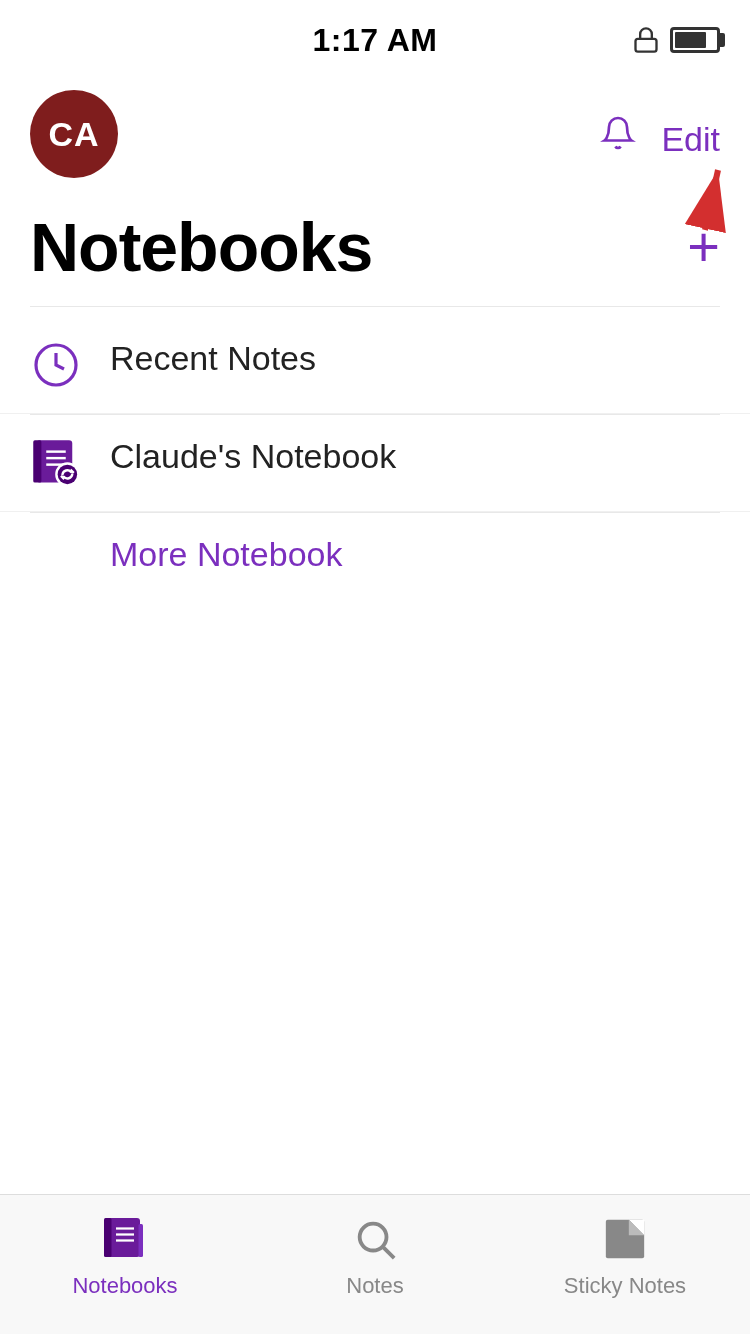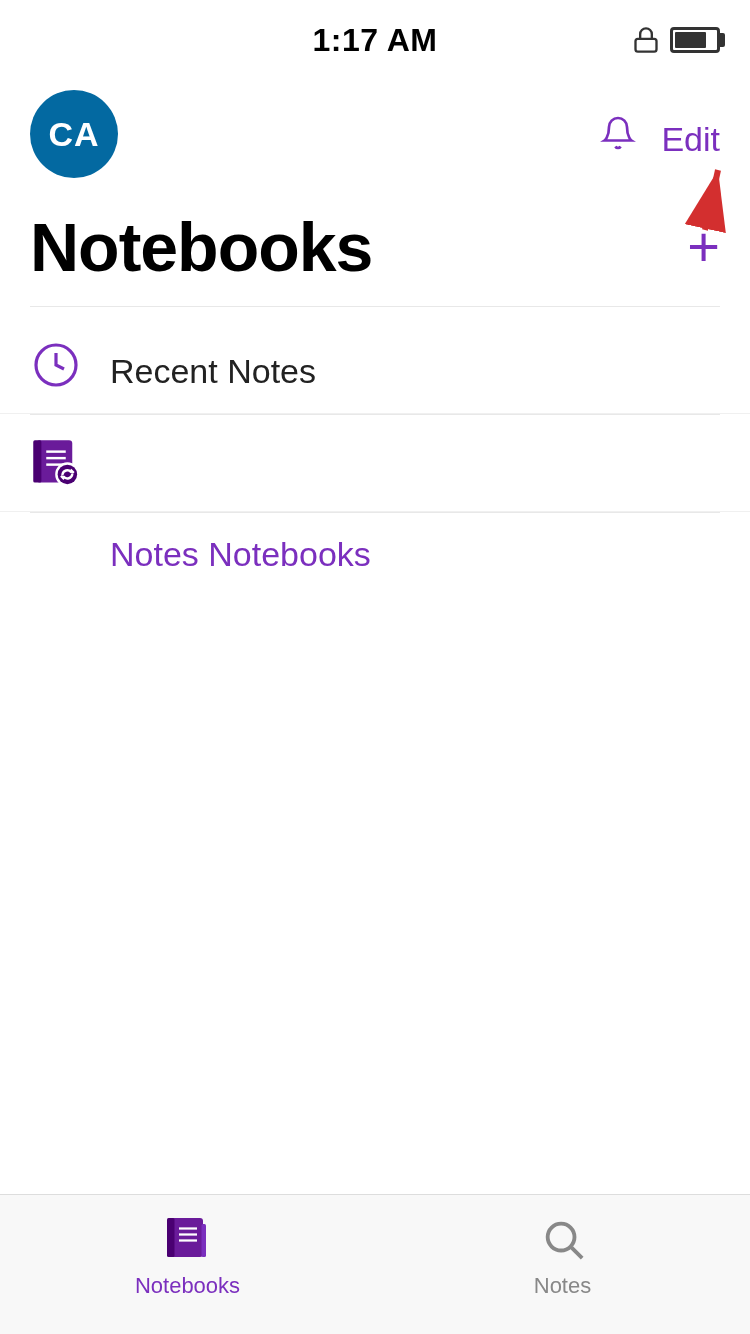--- a/index.html
+++ b/index.html
@@ -77,21 +77,21 @@
       display: flex;
       align-items: center;
       justify-content: space-between;
       padding: 10px 30px 10px 30px;
     }
 
     .avatar {
       width: 88px;
       height: 88px;
       border-radius: 50%;
-      background: #0369a1;
+      background: #7f1d1d;
       display: flex;
       align-items: center;
       justify-content: center;
       color: white;
       font-size: 34px;
       font-weight: 700;
       letter-spacing: 1px;
     }
 
     .header-actions {
@@ -158,21 +158,21 @@
       pointer-events: none;
     }
 
     
     .list-section {
       padding: 10px 0;
     }
 
     .list-item {
       display: flex;
-      align-items: flex-end;
+      align-items: flex-start;
       padding: 22px 30px;
       gap: 28px;
       border-bottom: 1px solid #f0f0f0;
     }
 
     .list-item:last-child {
       border-bottom: none;
     }
 
     .item-icon {
@@ -334,25 +334,26 @@
 
         <circle cx="23" cy="23" r="7" fill="white" stroke="white" stroke-width="1"></circle>
         <circle cx="23" cy="23" r="6" fill="#4a0072"></circle>
 
         <path d="M20 23 a3 3 0 0 1 5.2-1.5" stroke="white" stroke-width="1.5" fill="none" stroke-linecap="round"></path>
         <path d="M26 23 a3 3 0 0 1-5.2 1.5" stroke="white" stroke-width="1.5" fill="none" stroke-linecap="round"></path>
         <polyline points="25,20 27,22 25,21" stroke="white" stroke-width="1.2" fill="none"></polyline>
         <polyline points="21,26 19,24 21,25" stroke="white" stroke-width="1.2" fill="none"></polyline>
       </svg>
     </div>
+    <span class="item-label">Claude's Notebook</span>
   </div>
 
   <div class="list-divider"></div>
 
-  <button class="more-notebooks-btn">Notes Notebooks</button>
+  <button class="more-notebooks-btn">More Notebook</button>
 
 </div>
 
 <div class="tab-bar">
 
   <button class="tab-item">
     <div class="tab-icon">
       <svg width="48" height="48" viewBox="0 0 32 32" fill="none">
         <rect x="4" y="2" width="22" height="26" rx="2" fill="#6a1b9a"></rect>
         <rect x="2" y="2" width="5" height="26" rx="1" fill="#4a0072"></rect>
@@ -369,14 +370,24 @@
   <button class="tab-item">
     <div class="tab-icon">
       <svg width="46" height="46" viewBox="0 0 24 24" fill="none" stroke="#888" stroke-width="2">
         <circle cx="11" cy="11" r="7"></circle>
         <line x1="16.5" y1="16.5" x2="22" y2="22"></line>
       </svg>
     </div>
     <span class="tab-label">Notes</span>
   </button>
 
+  <button class="tab-item">
+    <div class="tab-icon">
+      <svg width="46" height="46" viewBox="0 0 24 24" fill="none">
+        <rect x="2" y="2" width="20" height="20" rx="1" fill="#888"></rect>
+        <polygon points="14,2 22,2 22,10" fill="white"></polygon>
+        <polygon points="14,2 22,10 14,10" fill="#bbb"></polygon>
+      </svg>
+    </div>
+    <span class="tab-label">Sticky Notes</span>
+  </button>
 
 </div>
 
 </body></html>

